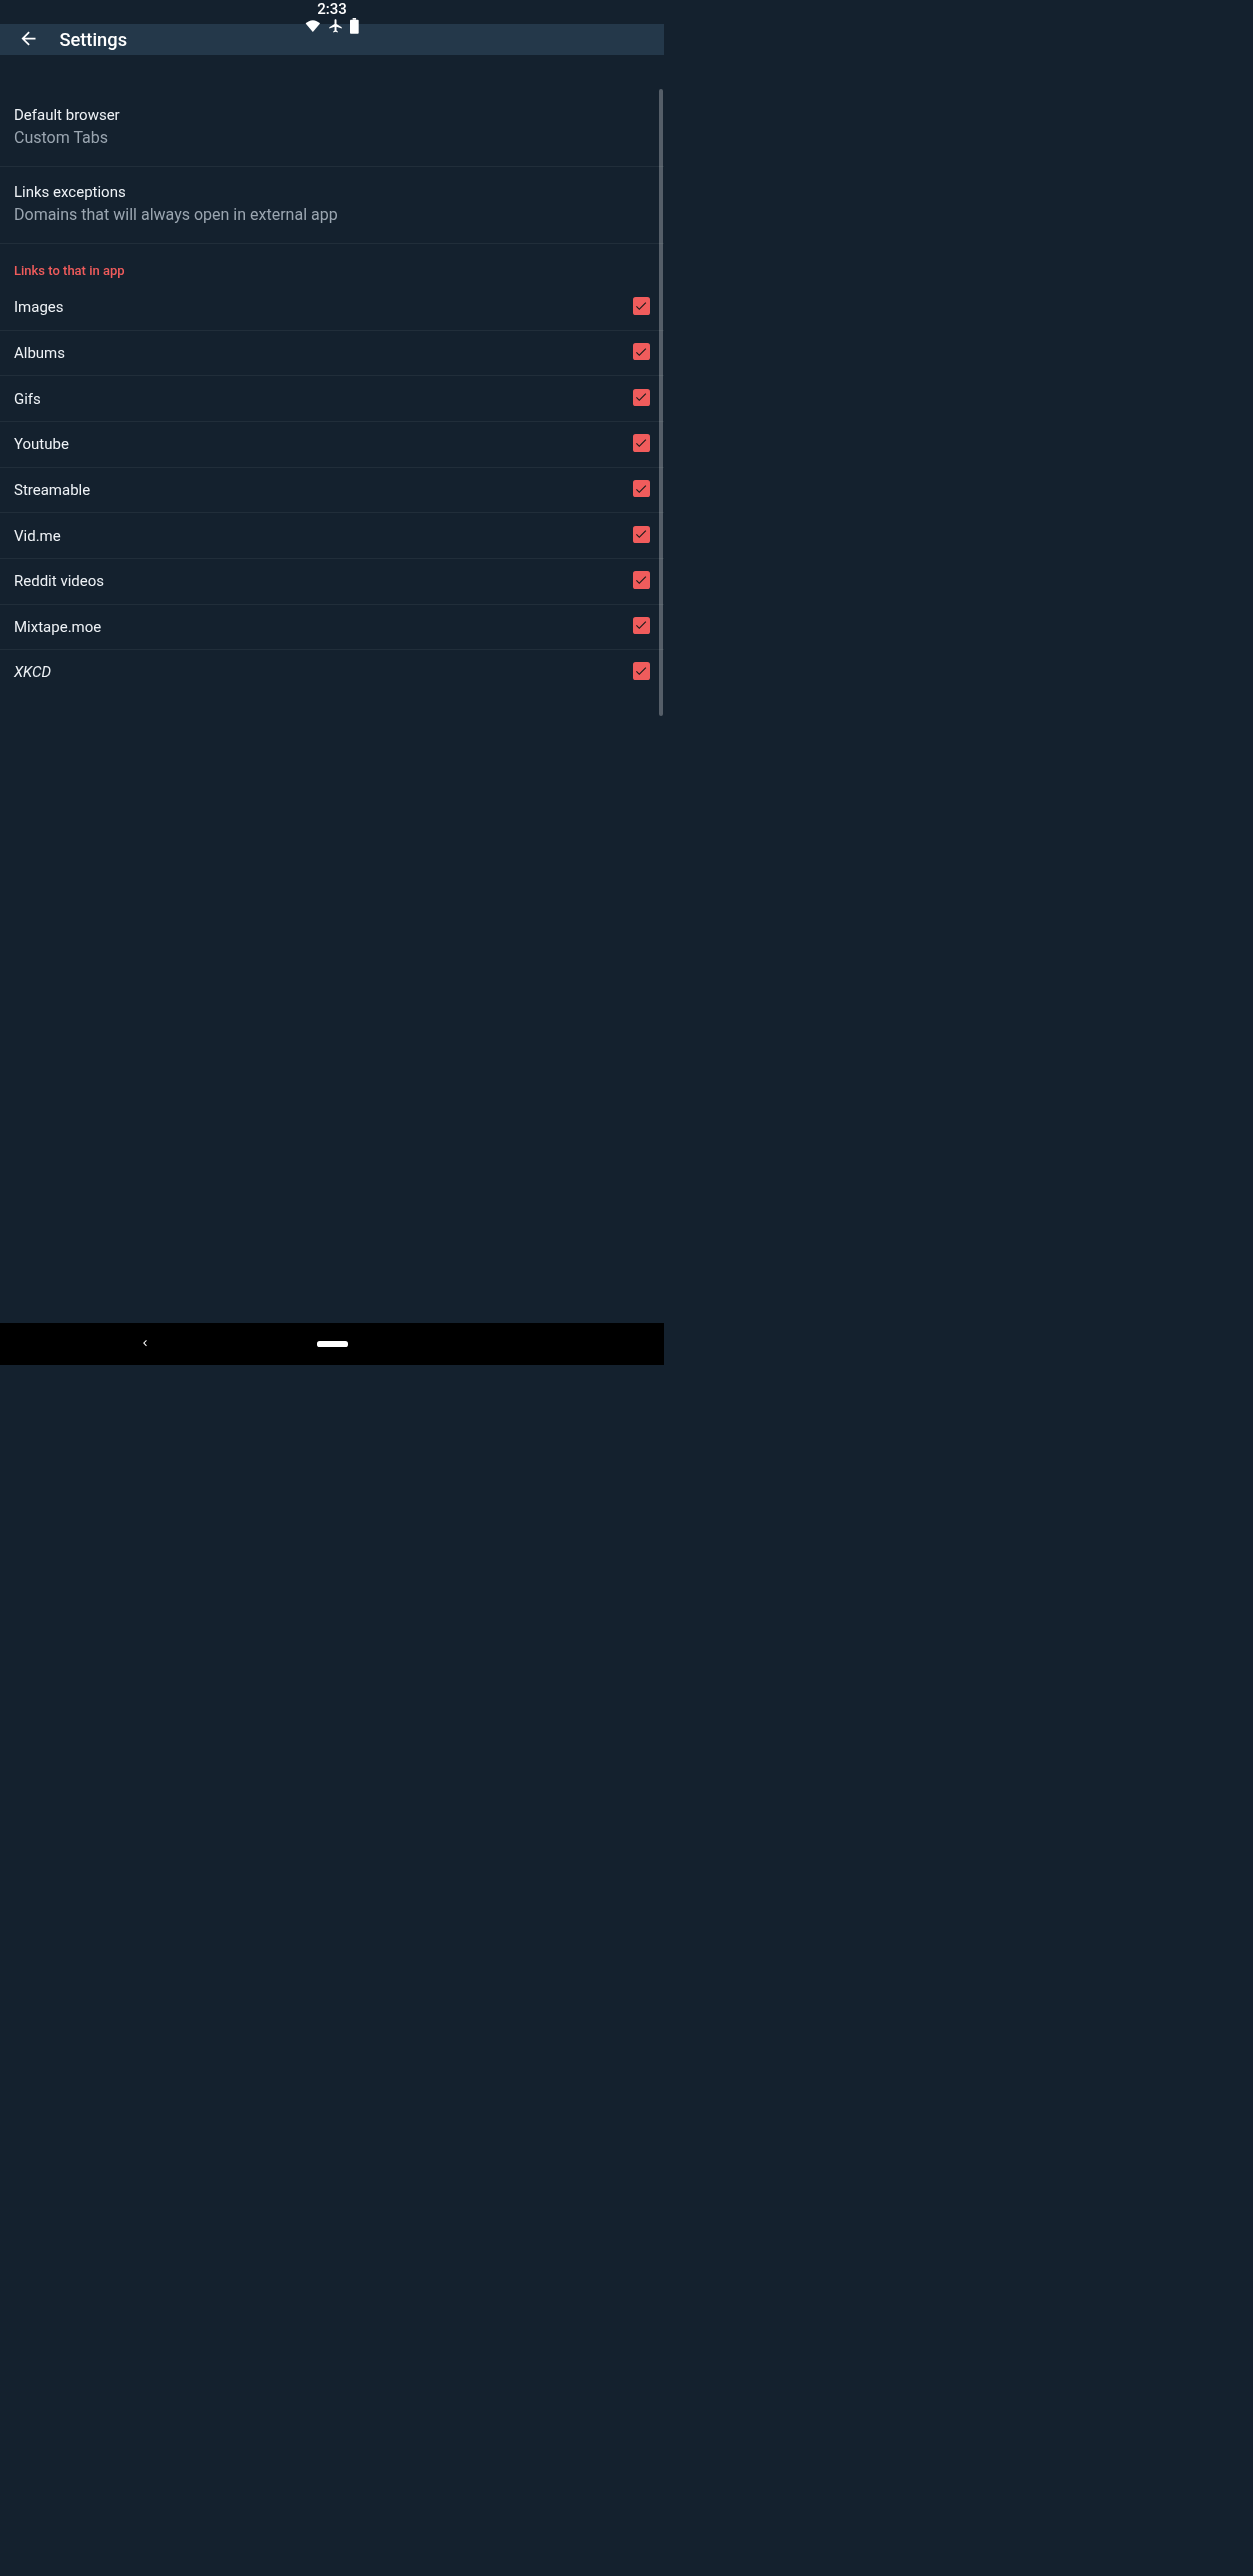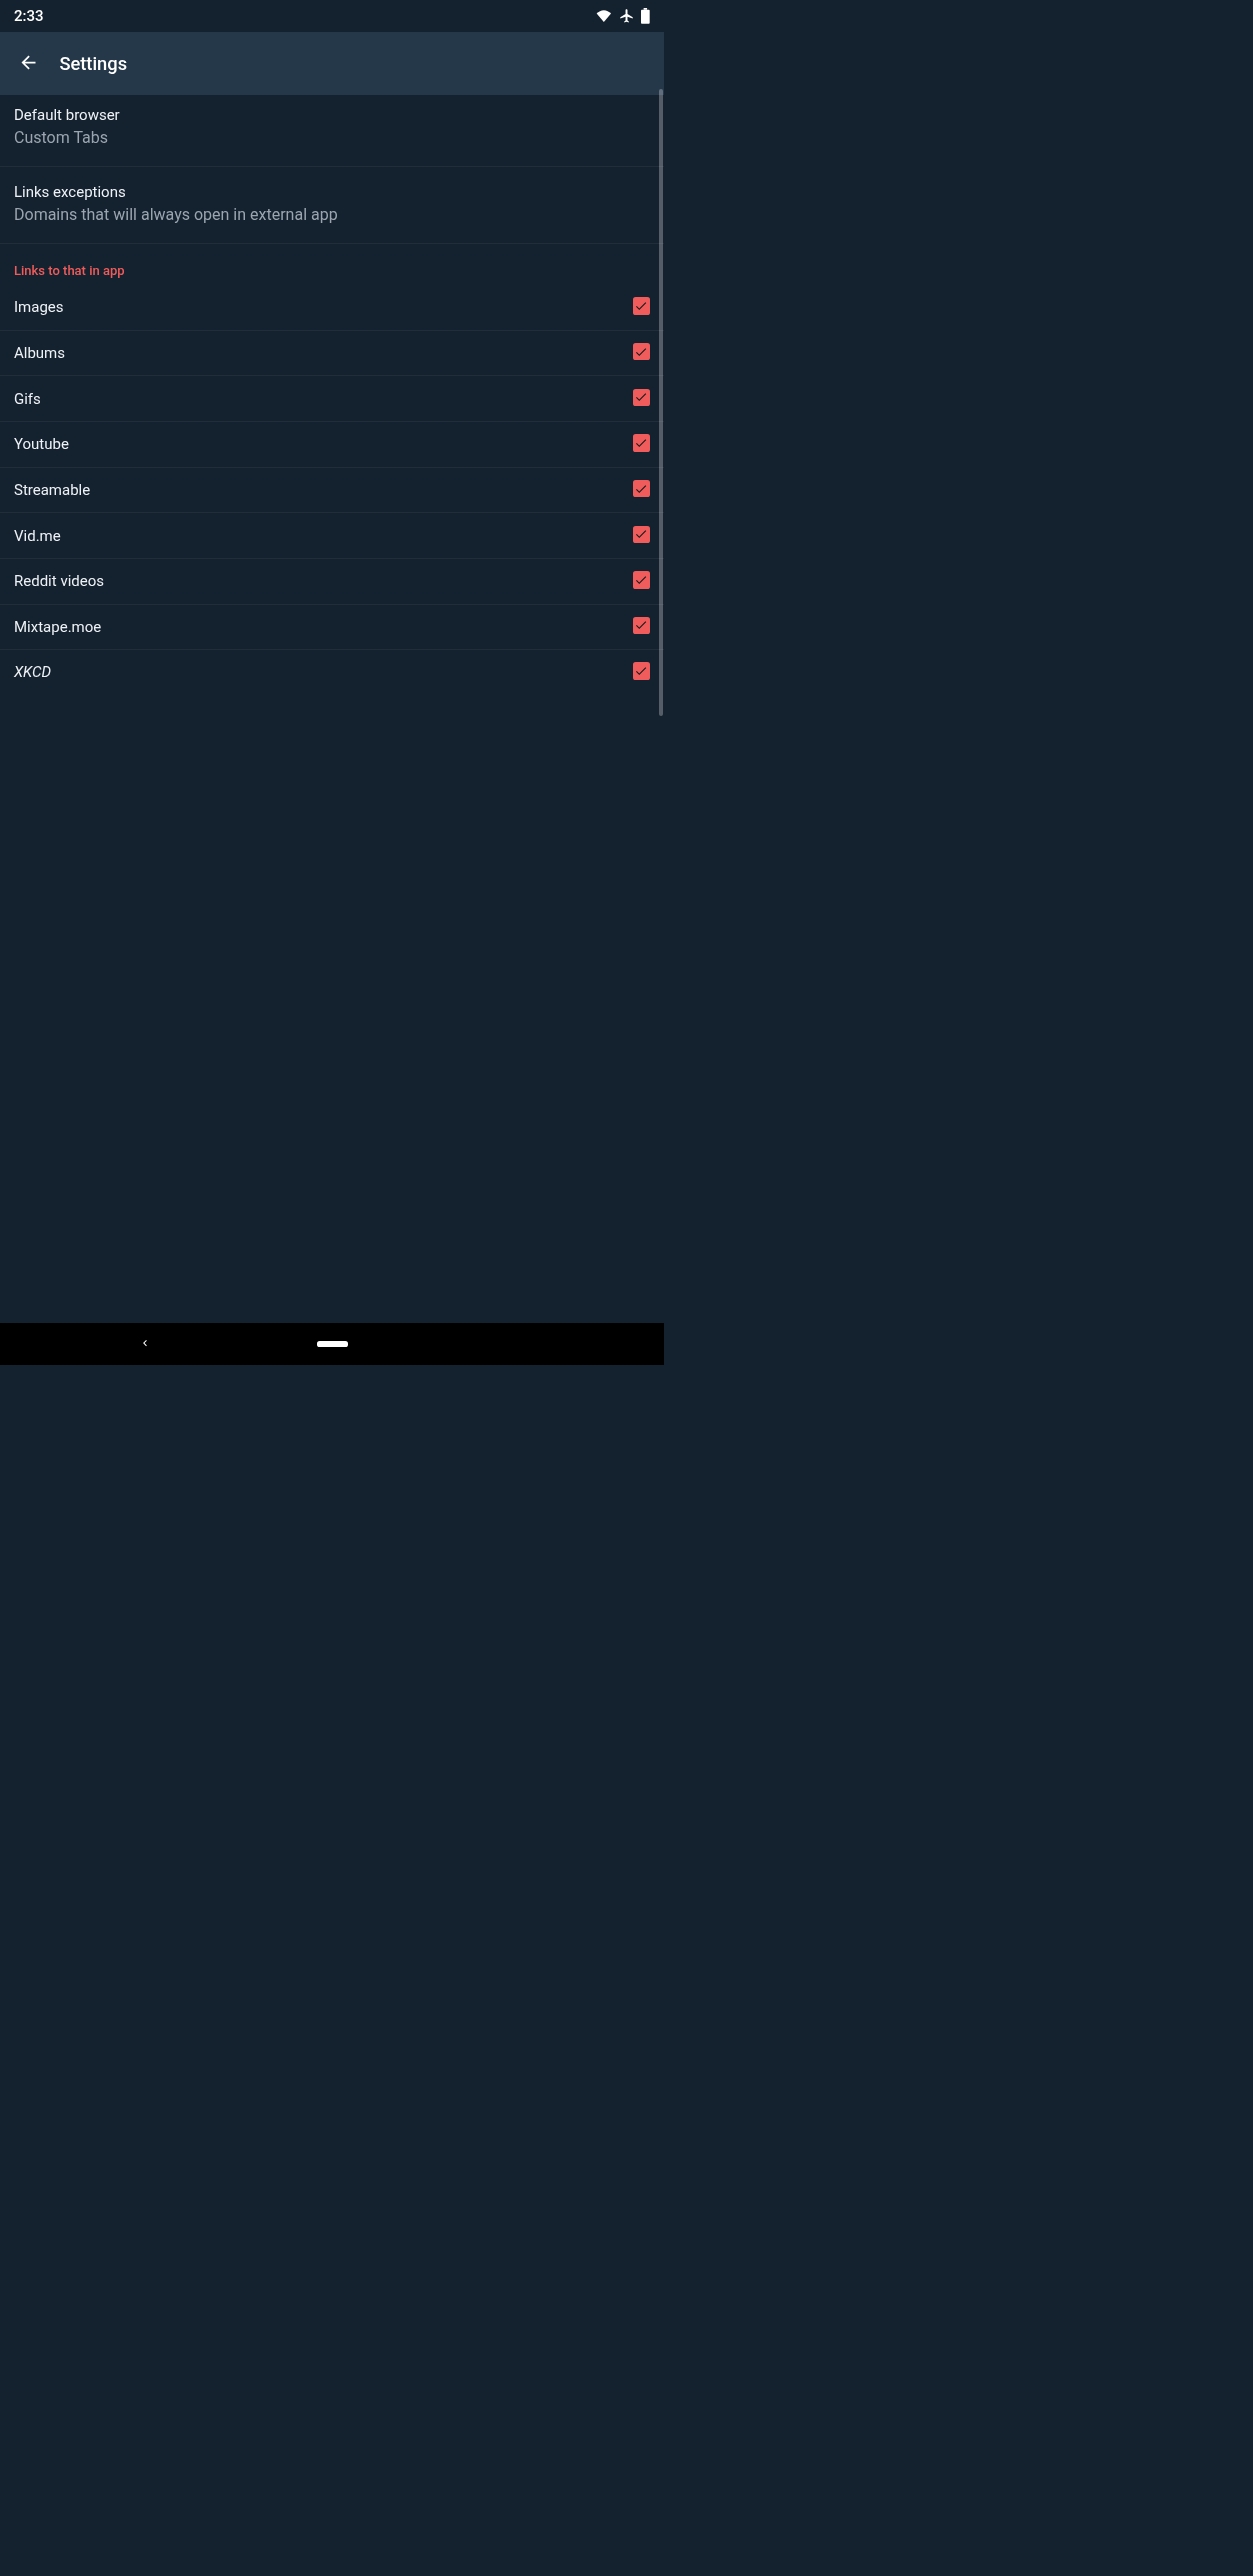--- a/index.html
+++ b/index.html
@@ -7,35 +7,36 @@
   body {
     background: #14212e;
     font-family: Roboto, "Helvetica Neue", Arial, sans-serif;
     color: #eef2f6;
     overflow: hidden;
     position: relative;
   }
 
   
   .status-bar {
-    height: 32px;
+    height: 24px;
     display: flex;
     align-items: center;
     justify-content: space-between;
     padding: 0 14px 0 14px;
     font-size: 15px;
     font-weight: 500;
     color: #ffffff;
+    flex-direction: column;
   }
   .status-icons { display: flex; align-items: center; gap: 7px; }
   .status-icons svg { display: block; }
 
   
   .toolbar {
-    height: 63px;
+    height: 31px;
     background: #24384a;
     display: flex;
     align-items: center;
     padding: 0 7px;
   }
   .toolbar .back {
     width: 42px; height: 42px;
     display: flex; align-items: center; justify-content: center;
   }
   .toolbar .title {

